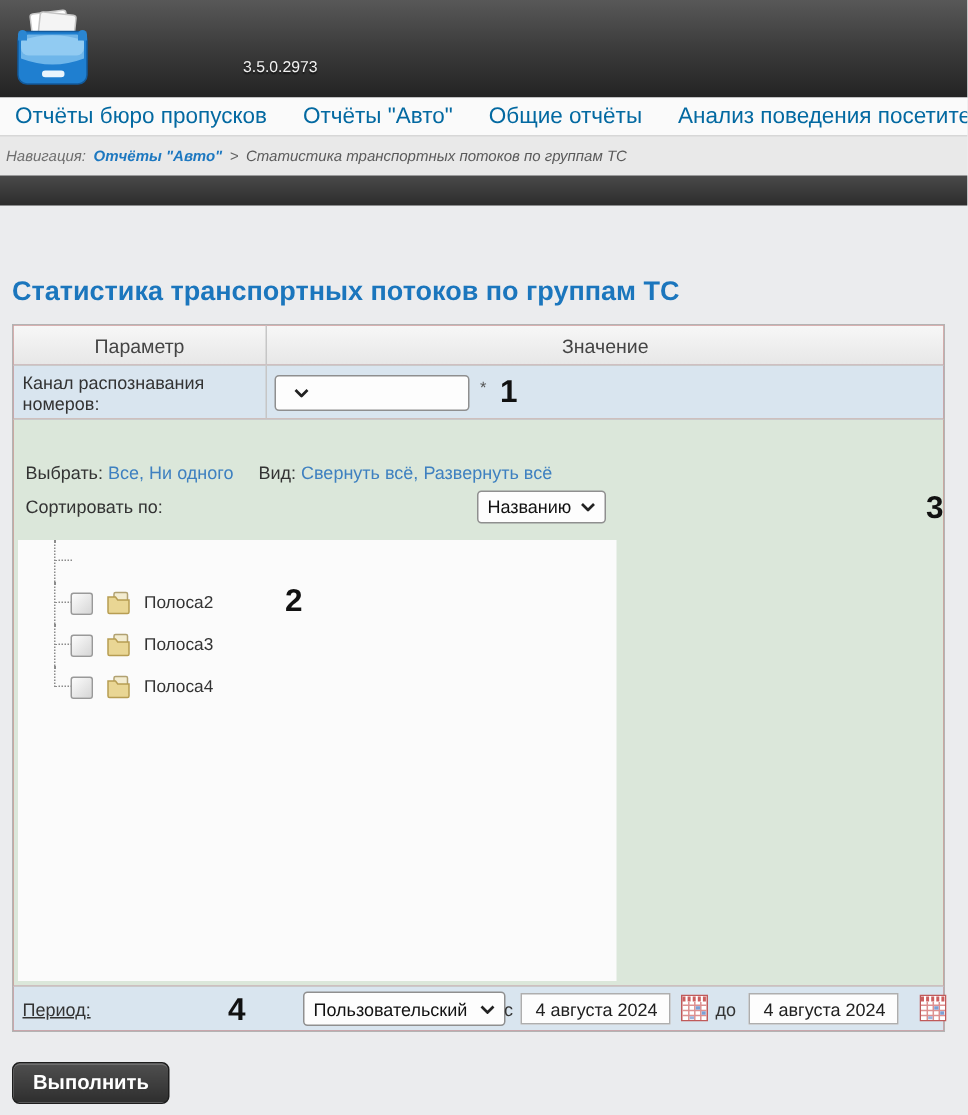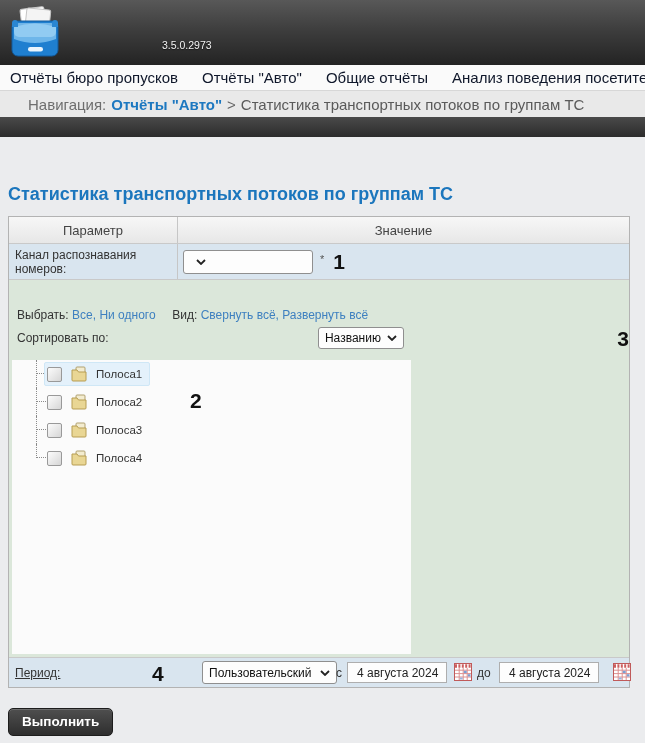--- a/index.html
+++ b/index.html
@@ -26,28 +26,28 @@
     position:absolute; left:162px; top:39px;
     color:#f2f2f2; font-size:10.5px; text-shadow:0 1px 1px rgba(0,0,0,.6);
   }
 
   
   .navbar {
     position:absolute; top:65px; left:0; width:645px; height:25px;
     background:#fafafa; display:flex; align-items:center;
     padding-left:10px; gap:24px; white-space:nowrap; overflow:hidden;
   }
-  .nav-item { font-size:15px; color:#0f172a; cursor:pointer; flex:0 0 auto; }
+  .nav-item { font-size:15px; color:#0369a1; cursor:pointer; flex:0 0 auto; }
 
   
   .breadcrumb {
     position:absolute; top:90px; left:0; width:645px; height:27px;
     background:#e9e9e9; border-top:1px solid #d7d7d7;
-    display:flex; align-items:center; padding-left:28px;
-    font-size:15px; color:#6e6e6e; white-space:nowrap; overflow:hidden;
+    display:flex; align-items:center; padding-left:4px;
+    font-size:10px; color:#6e6e6e; white-space:nowrap; overflow:hidden;font-style:italic;
   }
   .breadcrumb .bc-link { color:#1d78c0; font-weight:bold; margin:0 5px; cursor:pointer; }
   .breadcrumb .bc-sep { color:#666; margin-right:5px; }
   .breadcrumb .bc-cur { color:#5a5a5a; }
 
   .darkstrip {
     position:absolute; top:117px; left:0; width:645px; height:20px;
     background:linear-gradient(180deg,#4a4a4a,#2c2c2c);
   }
 
@@ -255,28 +255,20 @@
               </svg>
           </span>
         </div>
         <span class="callout inline-callout">3</span>
       </div>
 
       <div class="tree-panel">
         <div class="tree-item selected">
           <div class="tree-vline"></div>
           <div class="tree-hline"></div>
-          <div class="item-body">
-            <div class="checkbox"></div>
-            <svg class="folder" viewBox="0 0 18 16">
-              <rect x="6" y="1" width="9" height="12" rx="1" fill="#f3ecd0" stroke="#b1a171"></rect>
-              <path d="M2 4 h5 l1.5 2 H16 v8 a1 1 0 0 1 -1 1 H3 a1 1 0 0 1 -1 -1 z" fill="#e9d694" stroke="#b79d52"></path>
-            </svg>
-            <span class="tree-label">Полоса1</span>
-          </div>
         </div>
         <div class="tree-item">
           <div class="tree-vline"></div>
           <div class="tree-hline"></div>
           <div class="item-body">
             <div class="checkbox"></div>
             <svg class="folder" viewBox="0 0 18 16">
               <rect x="6" y="1" width="9" height="12" rx="1" fill="#f3ecd0" stroke="#b1a171"></rect>
               <path d="M2 4 h5 l1.5 2 H16 v8 a1 1 0 0 1 -1 1 H3 a1 1 0 0 1 -1 -1 z" fill="#e9d694" stroke="#b79d52"></path>
             </svg>

